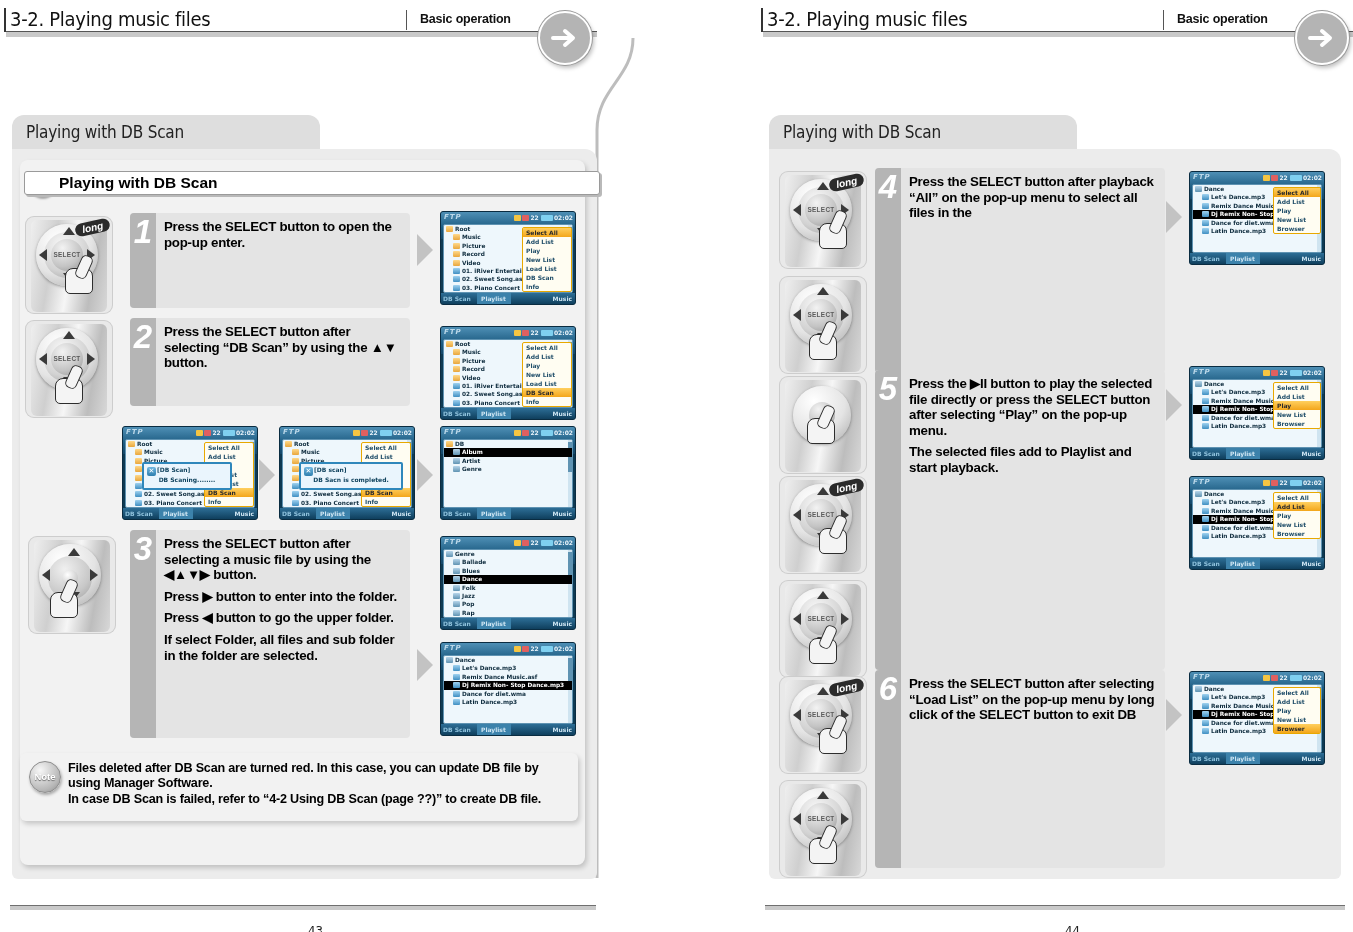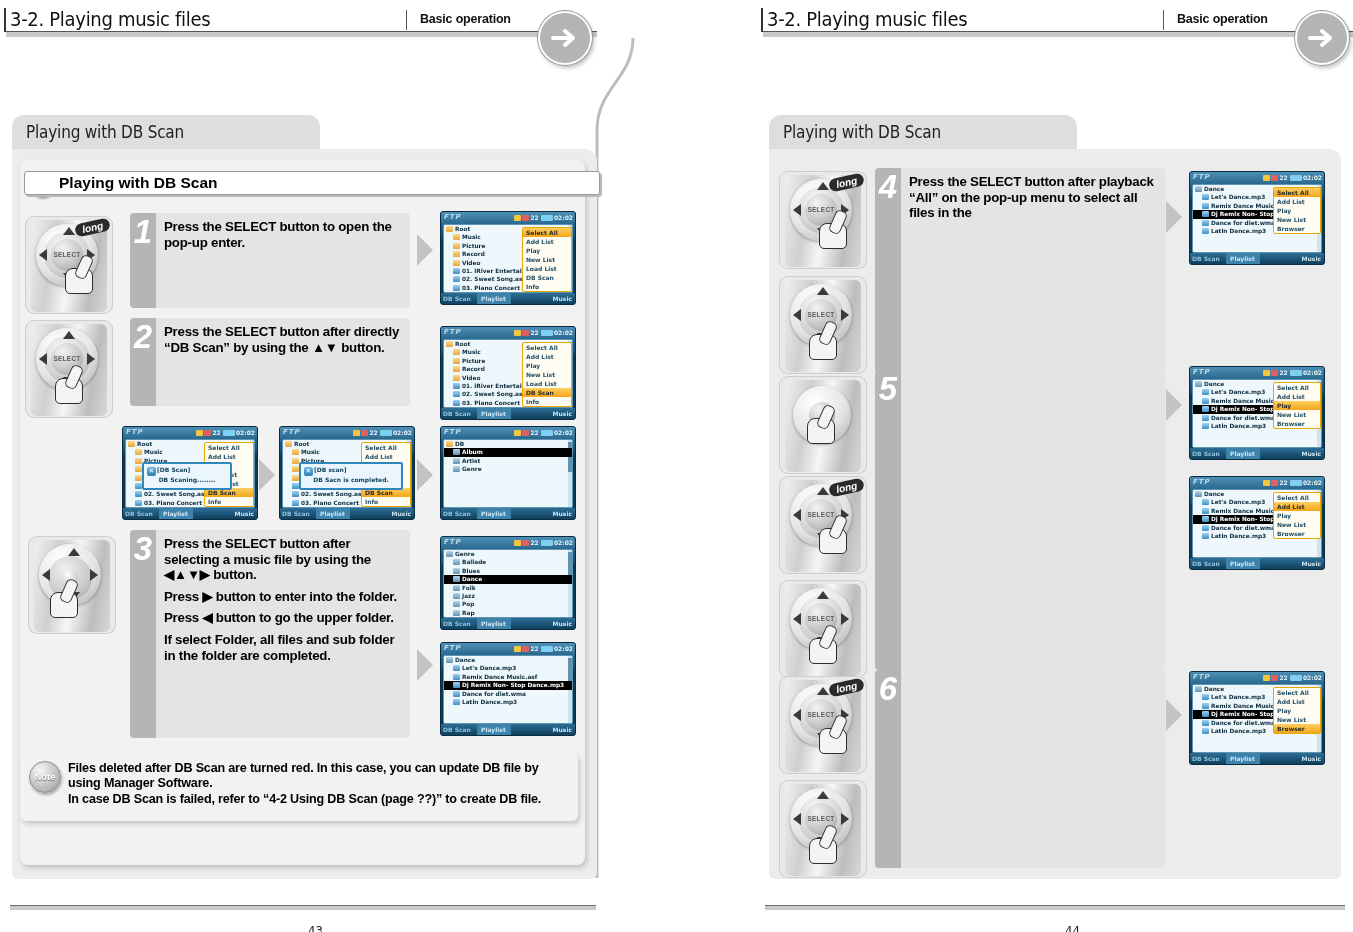--- a/index.html
+++ b/index.html
@@ -247,21 +247,21 @@
     <div class="sel">SELECT</div>
     <div class="hand" style="left:30px;top:46px">
         <div class="palm"></div>
         <div class="fing"></div>
       </div>
   </div>
 
   <div class="stepbox" style="left:130px;top:310px;width:280px;height:88px">
     <div class="stepnum">2</div>
     <div class="steptext">
-      <p>Press the SELECT button after directly “DB Scan” by using the ▲▼ button.</p>
+      <p>Press the SELECT button after selecting “DB Scan” by using the ▲▼ button.</p>
     </div>
   </div>
 
   <div class="lcd" style="left:440px;top:318px">
     <div class="tb">
       <div class="ftp">FTP</div>
       <div class="st">
         <span class="ic" style="background:#f5c542"></span><span class="ic" style="background:#e06060"></span><span>22</span>
         <span class="ic" style="width:12px;background:#7fd0f0"></span><span>02:02</span>
       </div>
@@ -432,21 +432,21 @@
         <div class="fing"></div>
       </div>
   </div>
 
   <div class="stepbox" style="left:130px;top:522px;width:280px;height:208px">
     <div class="stepnum">3</div>
     <div class="steptext">
       <p>Press the SELECT button after selecting a music file by using the ◀▲▼▶ button.</p>
       <p>Press ▶ button to enter into the folder.</p>
       <p>Press ◀ button to go the upper folder.</p>
-      <p>If select Folder, all files and sub folder in the folder are completed.</p>
+      <p>If select Folder, all files and sub folder in the folder are selected.</p>
     </div>
   </div>
 
   <div class="lcd" style="left:440px;top:528px">
     <div class="tb">
       <div class="ftp">FTP</div>
       <div class="st">
         <span class="ic" style="background:#f5c542"></span><span class="ic" style="background:#e06060"></span><span>22</span>
         <span class="ic" style="width:12px;background:#7fd0f0"></span><span>02:02</span>
       </div>
@@ -644,20 +644,24 @@
     <div class="t rt"></div>
     <div class="sel">SELECT</div>
     <div class="hand" style="left:30px;top:46px">
         <div class="palm"></div>
         <div class="fing"></div>
       </div>
   </div>
 
   <div class="stepbox" style="left:118px;top:362px;width:290px;height:300px">
     <div class="stepnum">5</div>
+    <div class="steptext">
+      <p>Press the ▶II button to play the selected file directly or press the SELECT button after selecting “Play” on the pop-up menu.</p>
+      <p>The selected files add to Playlist and start playback.</p>
+    </div>
   </div>
 
   <div class="lcd" style="left:432px;top:358px">
     <div class="tb">
       <div class="ftp">FTP</div>
       <div class="st">
         <span class="ic" style="background:#f5c542"></span><span class="ic" style="background:#e06060"></span><span>22</span>
         <span class="ic" style="width:12px;background:#7fd0f0"></span><span>02:02</span>
       </div>
     </div>
@@ -749,20 +753,23 @@
     <div class="t rt"></div>
     <div class="sel">SELECT</div>
     <div class="hand" style="left:30px;top:46px">
         <div class="palm"></div>
         <div class="fing"></div>
       </div>
   </div>
 
   <div class="stepbox" style="left:118px;top:662px;width:290px;height:198px">
     <div class="stepnum">6</div>
+    <div class="steptext">
+      <p>Press the SELECT button after selecting “Load List” on the pop-up menu by long click of the SELECT button to exit DB</p>
+    </div>
   </div>
 
   <div class="lcd" style="left:432px;top:663px">
     <div class="tb">
       <div class="ftp">FTP</div>
       <div class="st">
         <span class="ic" style="background:#f5c542"></span><span class="ic" style="background:#e06060"></span><span>22</span>
         <span class="ic" style="width:12px;background:#7fd0f0"></span><span>02:02</span>
       </div>
     </div>

